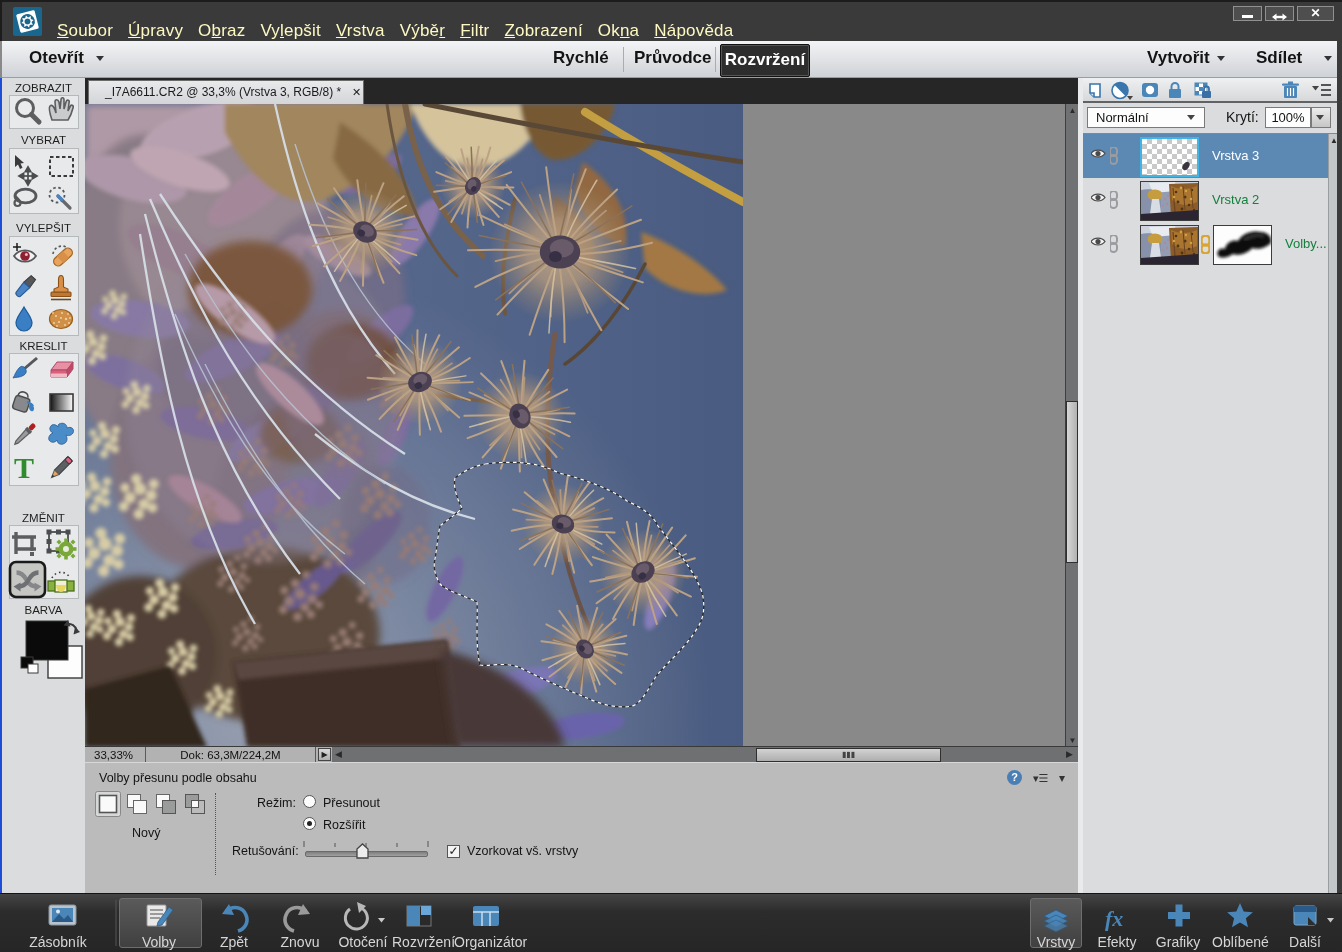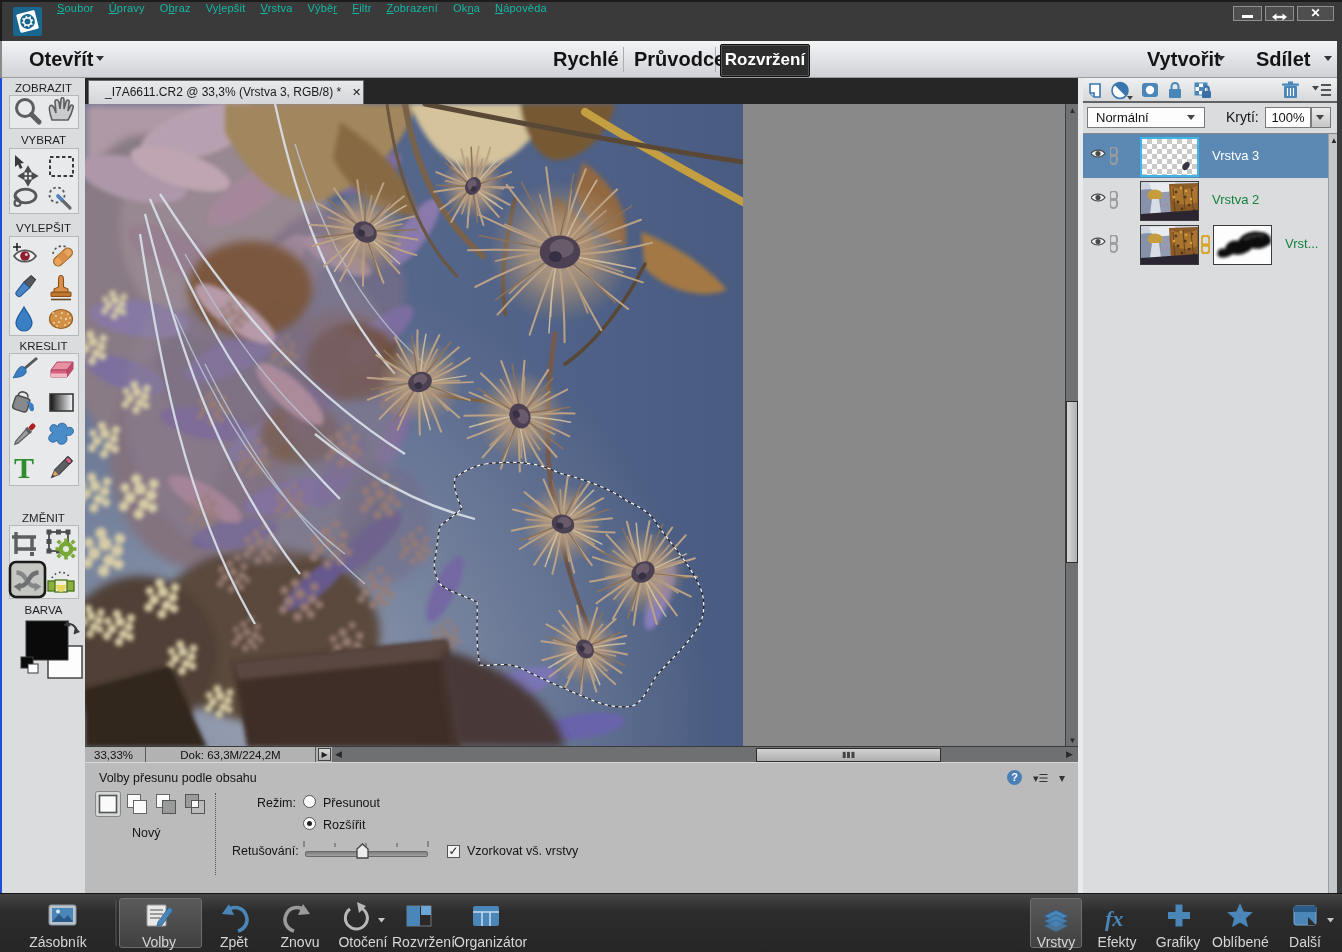--- a/index.html
+++ b/index.html
@@ -1,24 +1,24 @@
 <!DOCTYPE html>
 <html><head><meta charset="utf-8">
 <style>
   html,body{margin:0;padding:0;}
   body{width:1342px;height:952px;overflow:hidden;font-family:"Liberation Sans",sans-serif;background:#000;}
   #app{position:relative;width:1342px;height:952px;background:#898989;}
   .abs{position:absolute;}
   #titlebar{left:0;top:0;width:1342px;height:41px;background:#3a3a3a;border-left:2px solid #1c1c1c;border-top:2px solid #1c1c1c;box-sizing:border-box;}
-  #menu{position:absolute;left:55px;top:0;color:#14b8a6;font-size:11px;}
+  #menu{position:absolute;left:55px;top:19px;color:#fef9c3;font-size:17px;}
   #menu span{margin-right:15px;letter-spacing:.2px;}
   #menu u{text-decoration:underline;}
   .winbtn{position:absolute;top:4px;height:15px;background:#4e4e4e;border:1px solid #909090;color:#fff;text-align:center;box-sizing:border-box;}
   #actionbar{left:2px;top:41px;width:1335px;height:37px;background:linear-gradient(#f3f4f6,#dadce0 70%,#cfd2d6);border-bottom:1px solid #9b9da0;box-sizing:border-box;}
-  .ab-txt{position:absolute;font-weight:bold;color:#141414;font-size:20px;}
+  .ab-txt{position:absolute;font-weight:bold;color:#141414;font-size:17px;}
   .dd-arrow{position:absolute;width:0;height:0;border-left:4.5px solid transparent;border-right:4.5px solid transparent;border-top:5px solid #333;}
   #expertni{position:absolute;left:718px;top:3px;width:88px;height:31px;background:#2d2d2d;border:1px solid #111;border-radius:2px;color:#fff;font-weight:bold;font-size:17px;text-align:center;line-height:30px;box-shadow:inset 0 0 0 1px #555;}
   .tabsep{position:absolute;top:6px;width:1px;height:25px;background:#aaacb0;}
   #toolbar{left:0;top:78px;width:85px;height:815px;background:#dadcdd;border-left:2px solid #1d4ed8;box-sizing:border-box;}
   .tb-head{position:absolute;width:83px;text-align:center;font-size:11.5px;color:#1e1e1e;}
   .tb-box{position:absolute;left:7px;width:70px;background:#e7e9ea;border:1px solid #b6b9bc;box-sizing:border-box;}
   #tabbar{left:85px;top:78px;width:993px;height:26px;background:#262626;}
   #doctab{position:absolute;left:3px;top:2px;width:276px;height:24px;background:linear-gradient(#e8e9eb,#d3d5d8);border:1px solid #6a6a6a;border-bottom:none;box-sizing:border-box;font-size:12px;color:#1b1b1b;line-height:22px;padding-left:16px;}
   #canvas{left:85px;top:104px;width:993px;height:643px;background:#898989;overflow:hidden;}
   #statusbar{left:85px;top:746px;width:993px;height:16px;background:#6e7071;border-top:1px solid #3a3a3a;box-sizing:border-box;font-size:11.5px;color:#111;overflow:hidden;}
@@ -774,21 +774,21 @@
         <svg width="57" height="38">
             <defs>
               <filter id="mb" x="-20%" y="-20%" width="140%" height="140%">
                 <feGaussianBlur stdDeviation="1.6"></feGaussianBlur>
               </filter>
             </defs>
             <path d="M4 30 C2 25 6 21 11 23 C12 17 18 13 24 15 C28 8 38 4 46 6 C52 6 56 9 57 13 L57 17 C52 22 44 24 38 22 C34 27 26 30 19 28 C15 31 8 33 4 30Z" fill="#0a0a0a" filter="url(#mb)"></path>
             <path d="M30 14 C36 10 44 8 50 10" stroke="#333" stroke-width="4" fill="none" filter="url(#mb)"></path>
           </svg>
       </div>
-      <div class="lname" style="left:202px;">Vrst...</div>
+      <div class="lname" style="left:202px;">Volby...</div>
     </div>
     <div style="position:absolute;left:245px;top:56px;width:9px;height:759px;background:#c4c7c9;border-left:1px solid #9a9ca0;box-sizing:border-box;">
       <div style="position:absolute;left:0;top:2px;width:10px;text-align:center;font-size:8px;color:#2a2a2a;">▲</div>
     </div>
   </div>
 
   <div class="abs" id="redge"></div>
 
   <div class="abs" id="taskbar">
     <div class="tkbtn" style="left:119px;width:83px;"></div>

